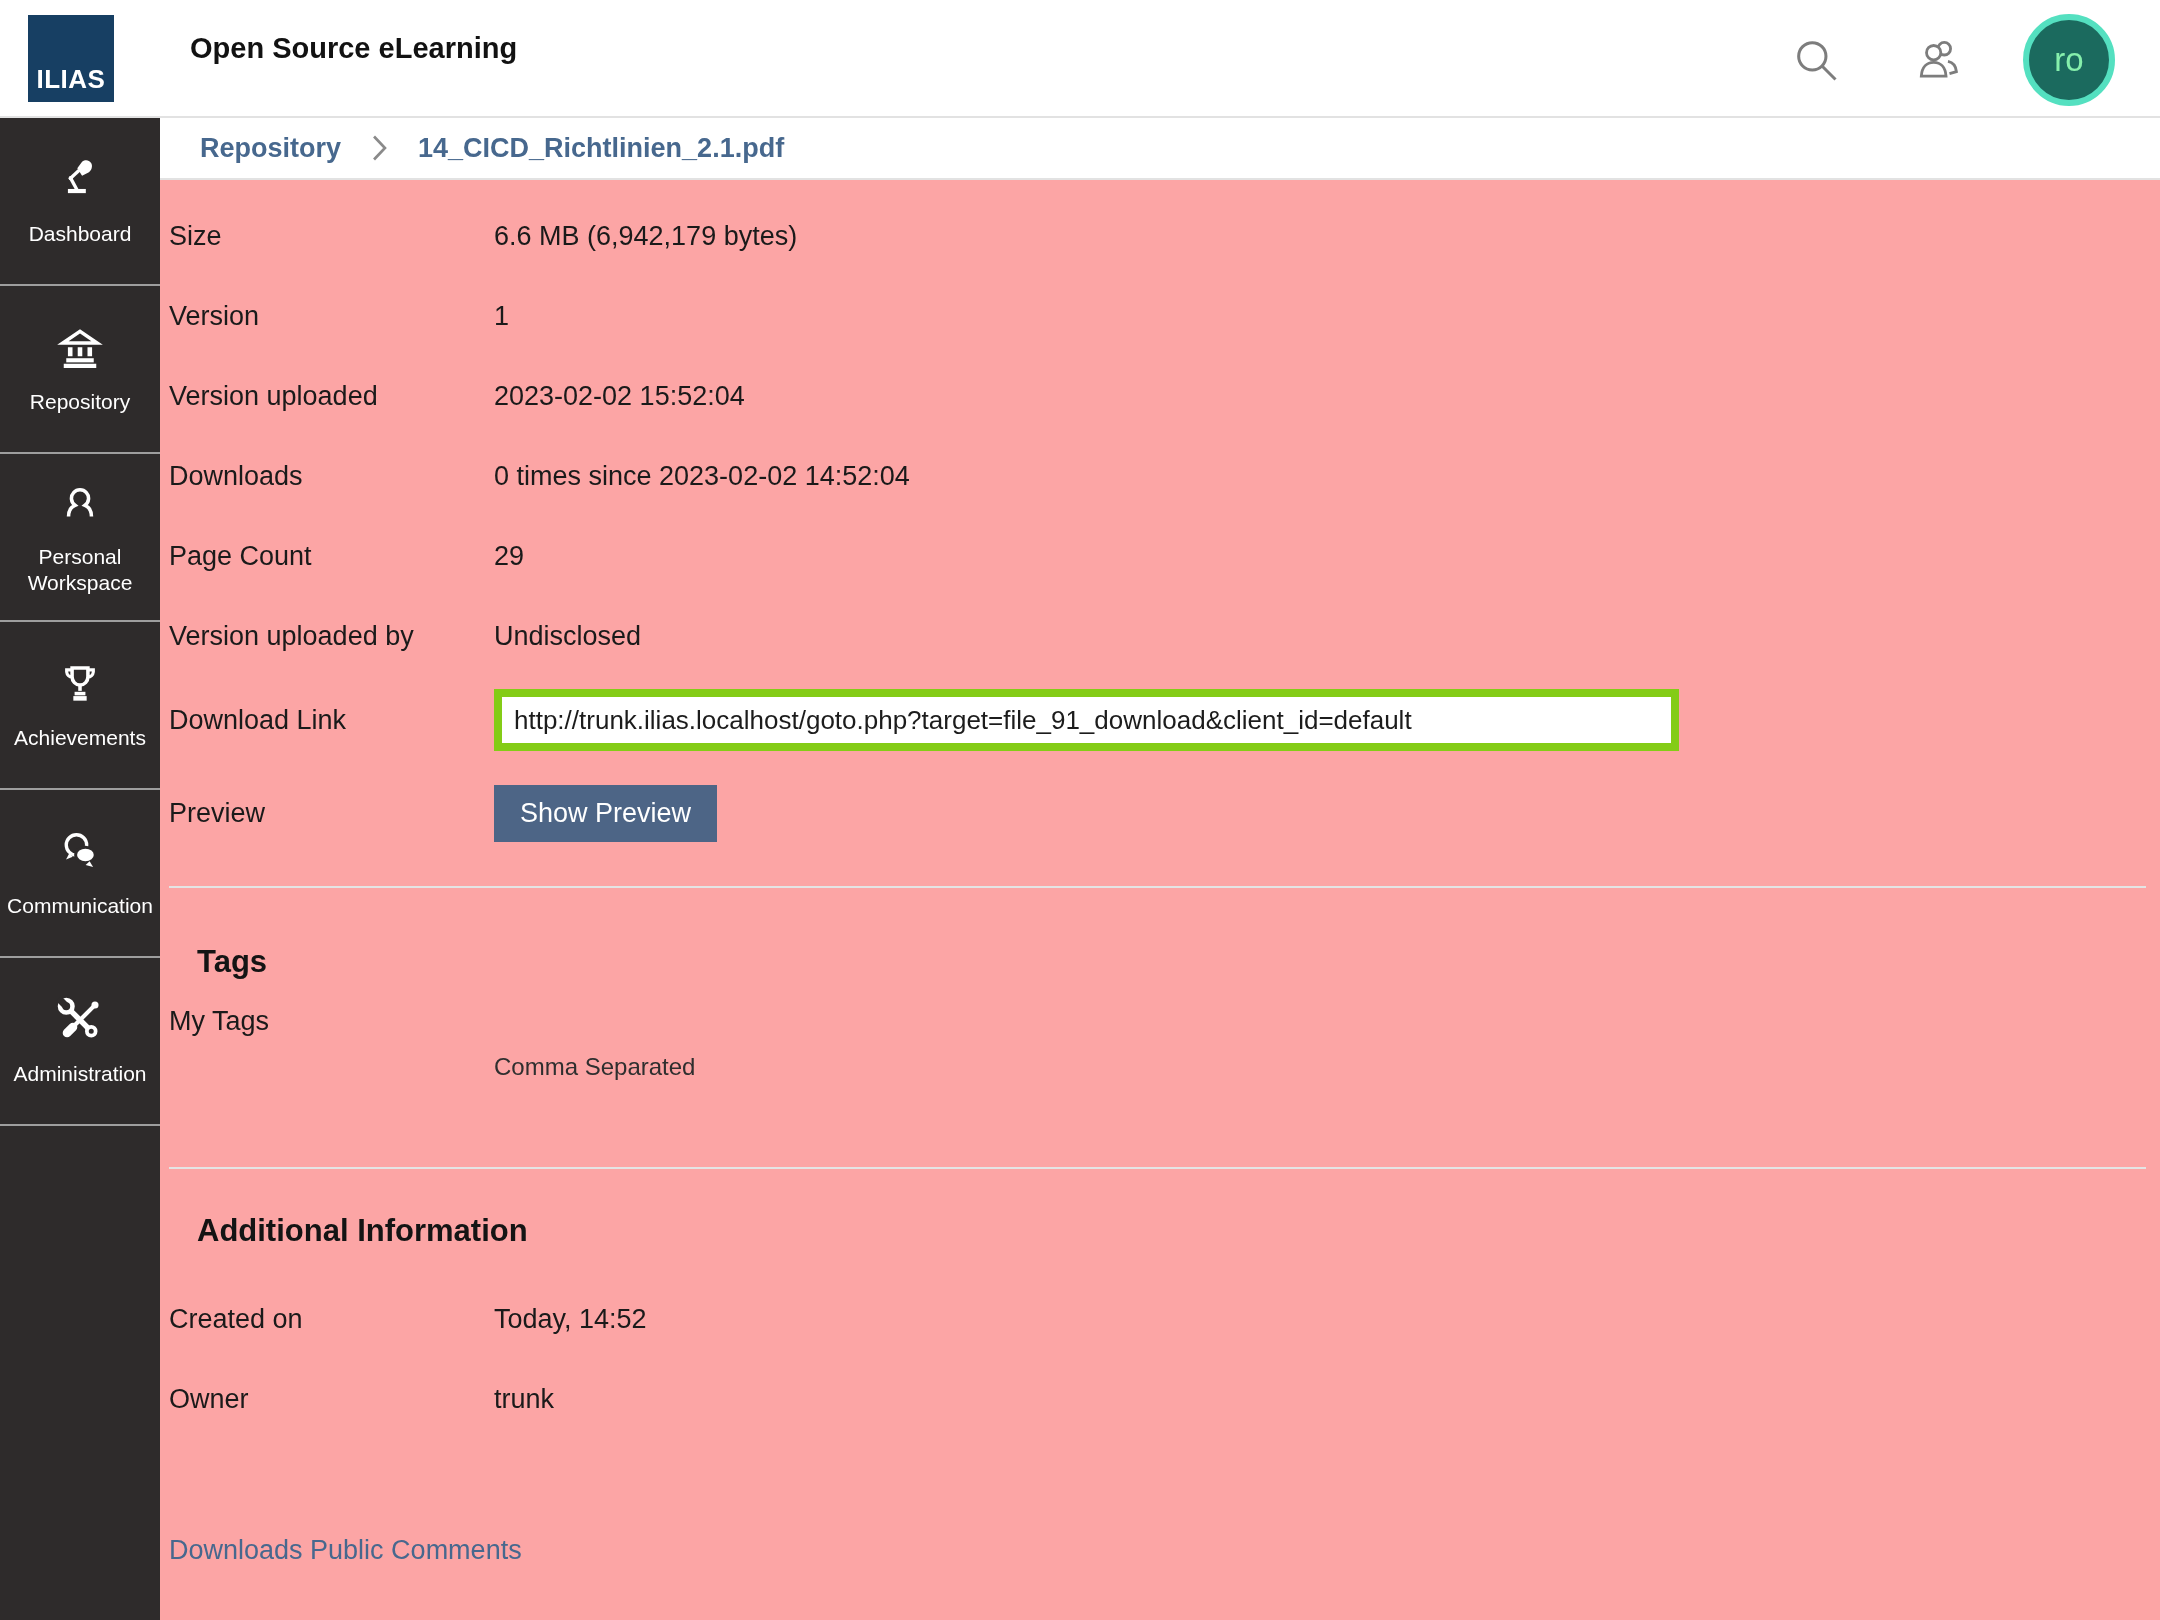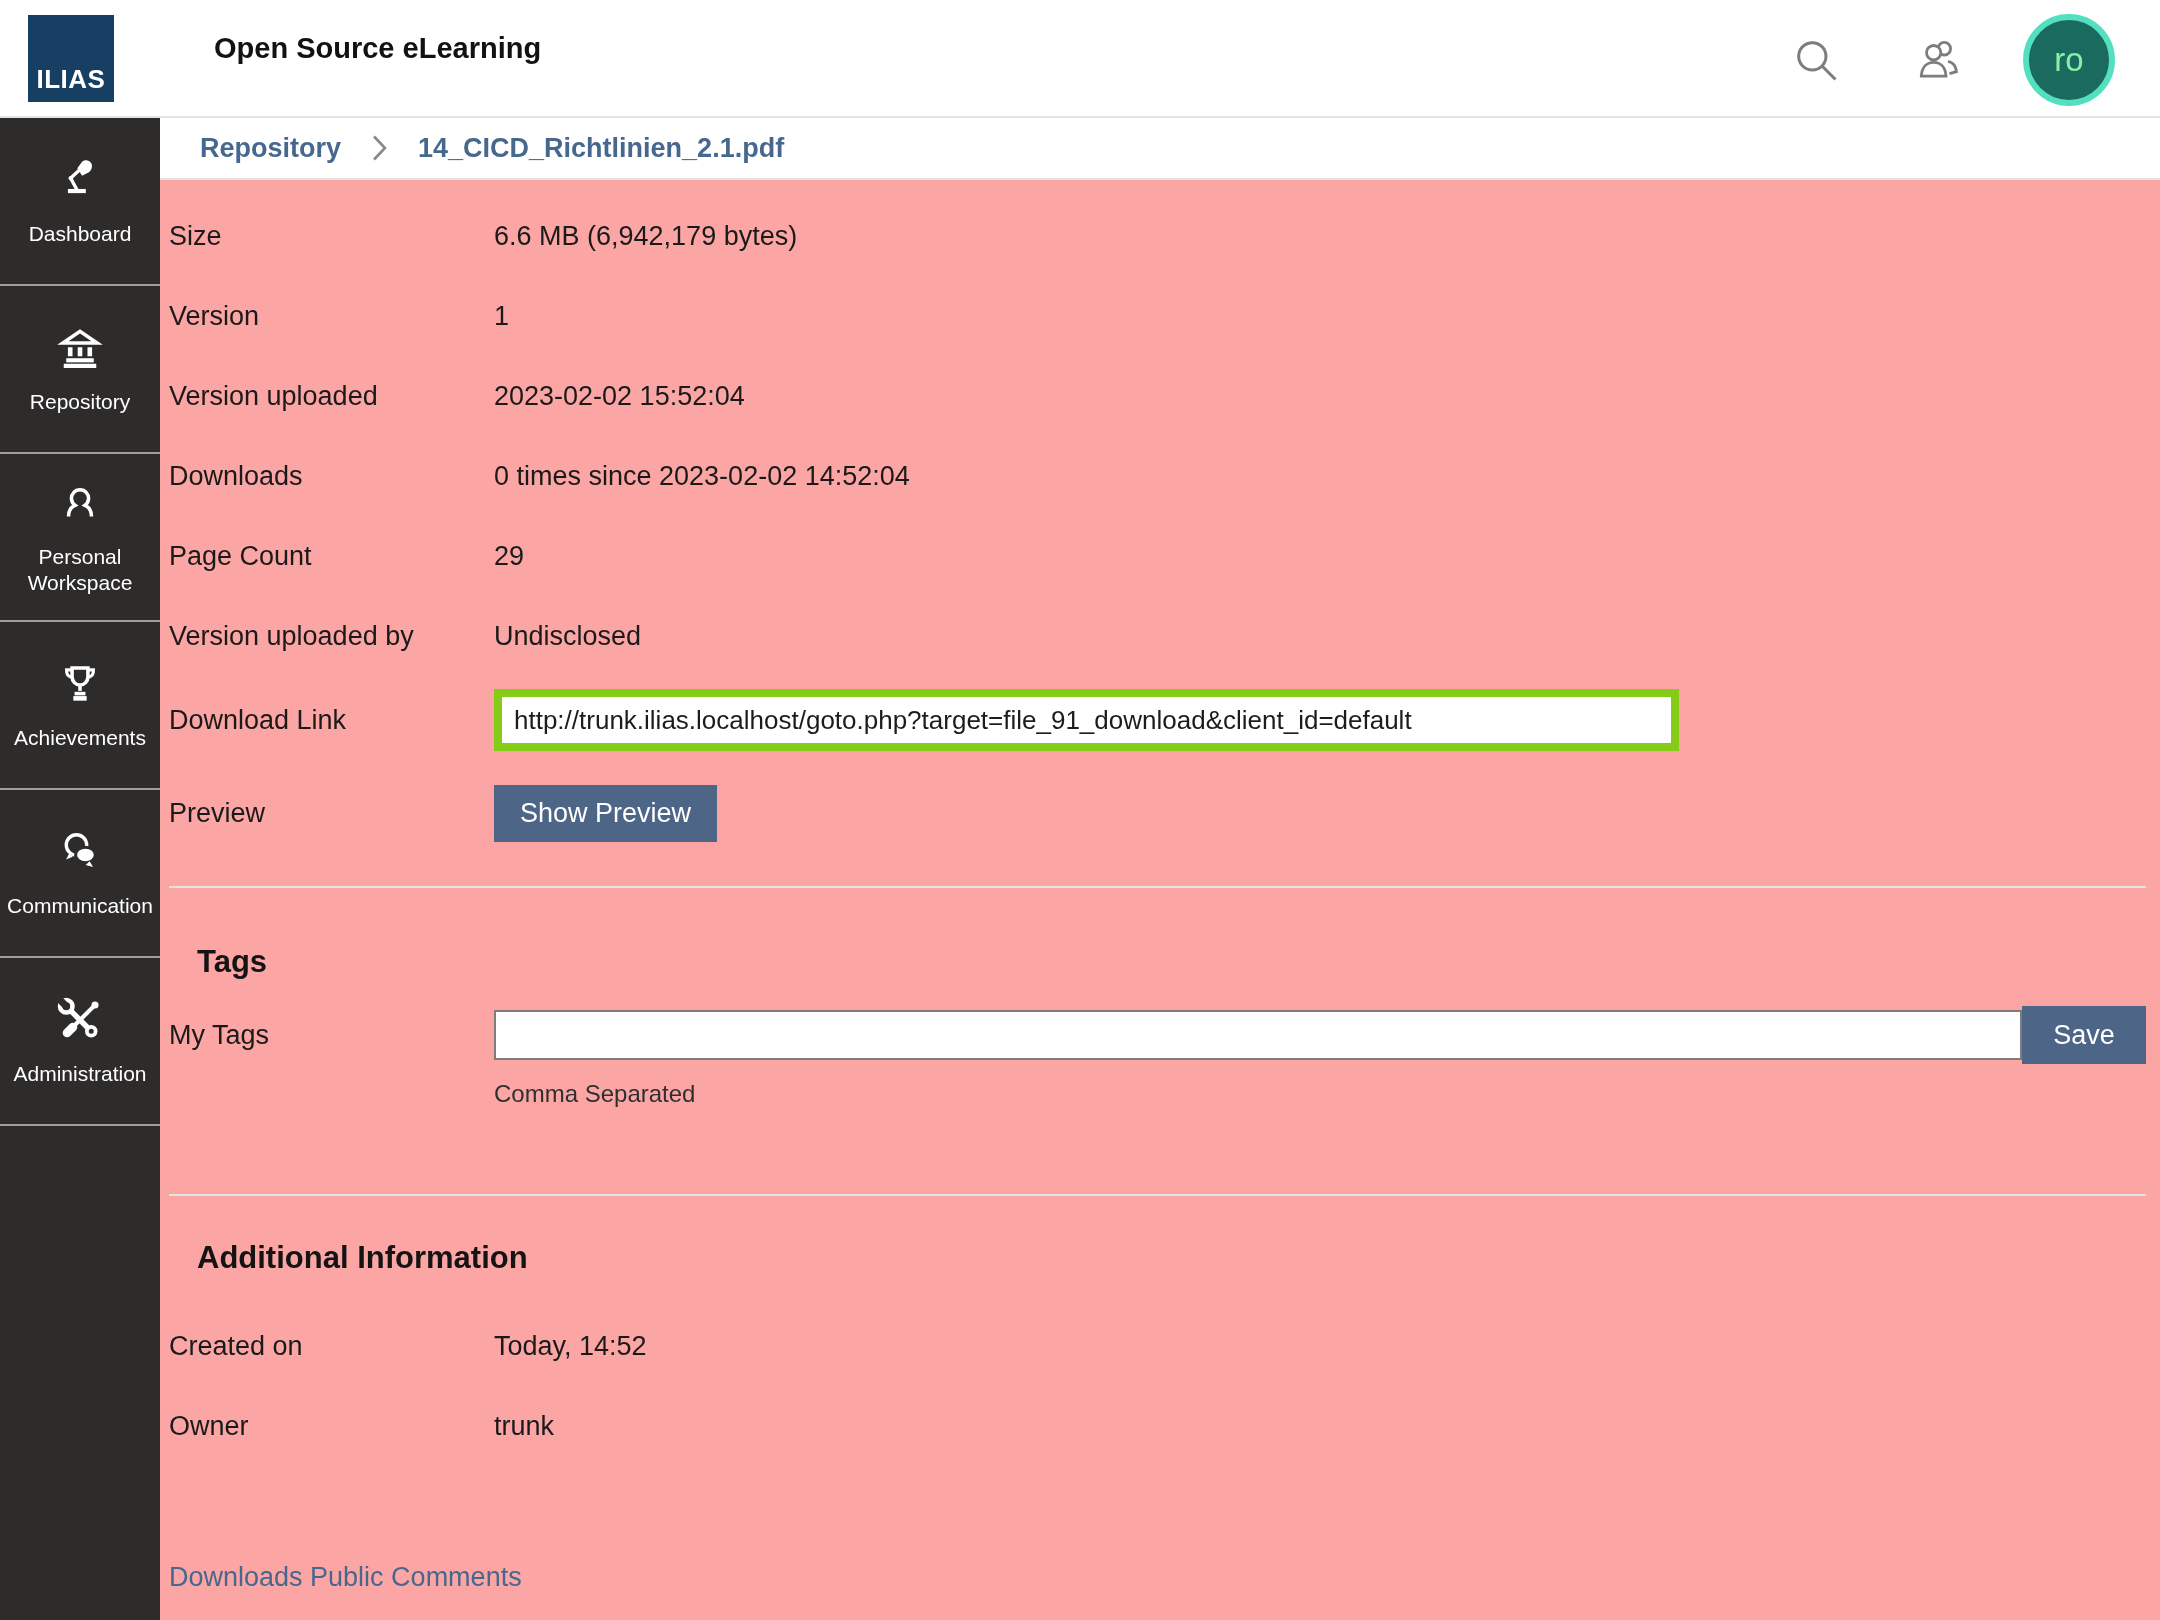--- a/index.html
+++ b/index.html
@@ -7,21 +7,21 @@
     width:2160px;height:1620px;position:relative;overflow:hidden;
     background:#ffffff;font-family:"Liberation Sans",sans-serif;color:#1a1a1a;
   }
   
   .header{position:absolute;left:0;top:0;width:2160px;height:118px;background:#fff;
           border-bottom:2px solid #e2e2e2;box-sizing:border-box;}
   .logo{position:absolute;left:28px;top:15px;width:86px;height:87px;background:#173f63;
         display:flex;align-items:flex-end;justify-content:center;cursor:pointer;}
   .logo span{color:#fff;font-weight:700;font-size:26px;letter-spacing:.5px;margin-bottom:7px;}
   .app-title{position:absolute;left:190px;top:0;height:96px;display:flex;align-items:center;
-             font-size:29px;font-weight:700;color:#121212;margin-left:24px;}
+             font-size:29px;font-weight:700;color:#121212;}
   .hicon{position:absolute;top:34px;width:52px;height:52px;background:none;border:none;padding:0;cursor:pointer;}
   .hicon svg{width:52px;height:52px;display:block;}
   .hicon.search{left:1790px;}
   .hicon.users{left:1912px;}
   .avatar{position:absolute;left:2023px;top:14px;width:80px;height:80px;border-radius:50%;
           background:#1b6a5e;border:6px solid #54e0c0;display:flex;align-items:center;justify-content:center;
           color:#86efac;font-size:33px;cursor:pointer;}
   
   .sidebar{position:absolute;left:0;top:118px;width:160px;height:1502px;background:#2e2b2b;}
   .side-item{height:168px;display:flex;flex-direction:column;align-items:center;justify-content:center;
@@ -208,24 +208,20 @@
       </div>
     </div>
   </div>
 
   <hr class="divider">
 
   <h2 class="section">Tags</h2>
 
   <div class="tagrow">
     <div class="cell">My Tags</div>
-    <div class="tag-field">
-      <input class="tag-input" type="text" value="" style="">
-      <button class="btn save">Save</button>
-    </div>
   </div>
   <div class="hintrow">
     <div></div>
     <div class="hint">Comma Separated</div>
   </div>
 
   <hr class="divider2">
 
   <h2 class="section add">Additional Information</h2>
 

